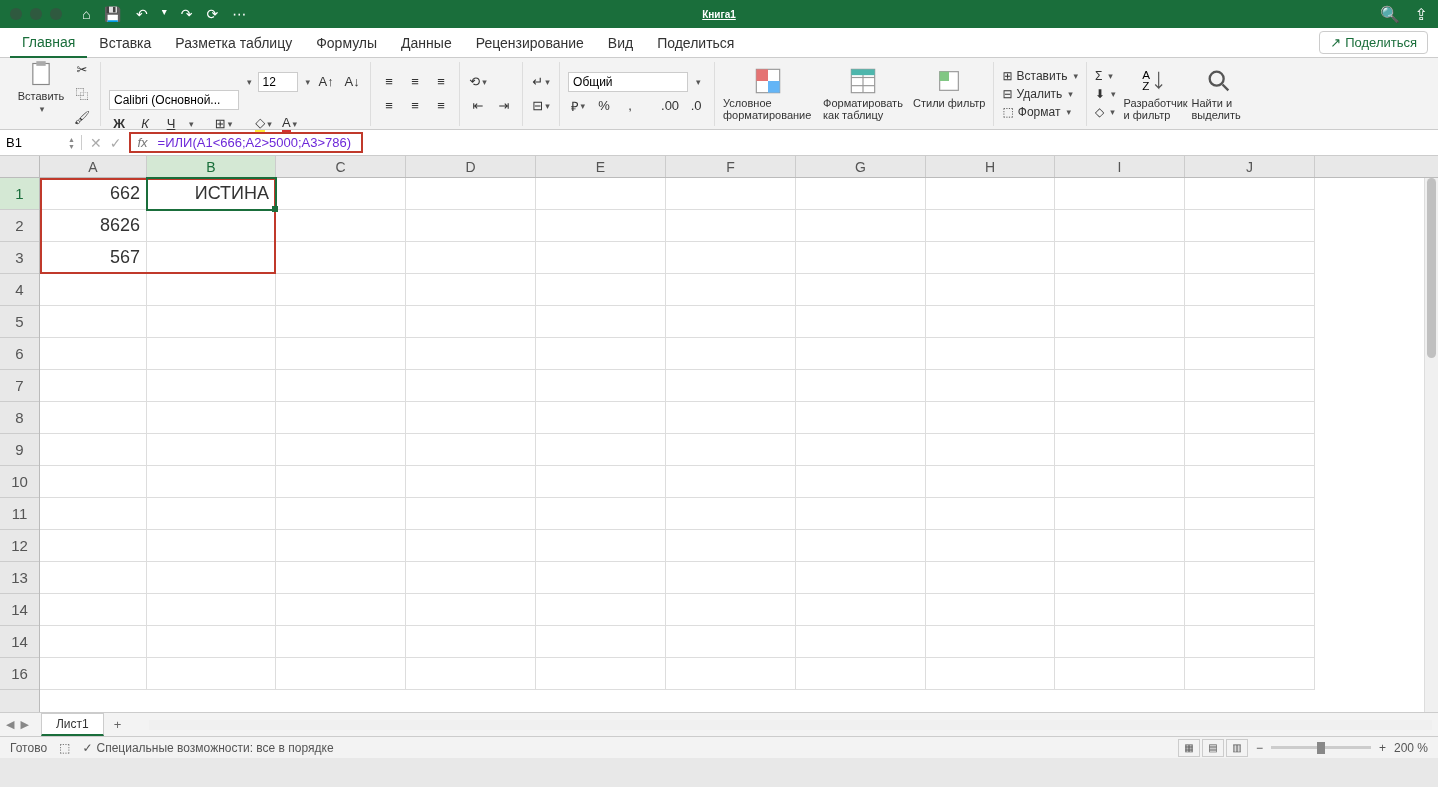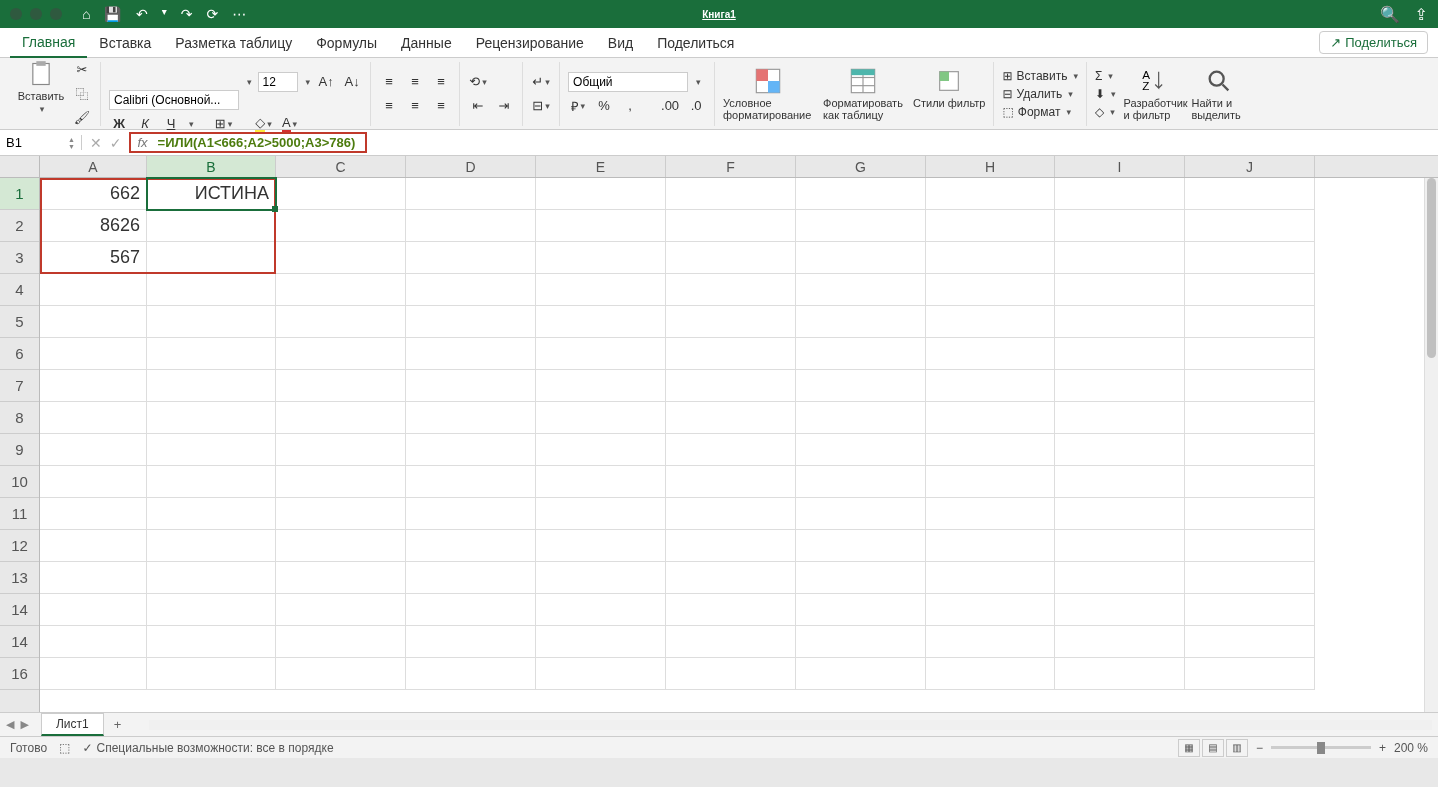--- a/index.html
+++ b/index.html
@@ -35,21 +35,21 @@
 .drop-arrow { font-size: 9px; margin-left: 2px; color: #555; }
 .item-row { display: flex; align-items: center; font-size: 12px; gap: 4px; padding: 1px 0; cursor: pointer; }
 
 
 .formula-bar { height: 26px; background: #fff; display: flex; align-items: center; border-bottom: 1px solid #ccc; }
 .name-box { width: 82px; border-right: 1px solid #ccc; padding: 0 6px; display: flex; align-items: center; }
 .name-box input { border: none; width: 50px; font-size: 13px; }
 .name-box .stepper { display: flex; flex-direction: column; font-size: 7px; line-height: 7px; margin-left: auto; color: #888; }
 .formula-controls { display: flex; gap: 8px; padding: 0 8px; color: #aaa; font-size: 14px; }
 .fx-box { border: 2px solid #c0392b; padding: 1px 10px 1px 6px; display: flex; align-items: center; gap: 10px; font-style: italic; color: #777; }
-.fx-box .formula-text { font-style: normal; color: #4d7c0f; font-size: 13px; font-weight: bold; }
+.fx-box .formula-text { font-style: normal; color: #6d28d9; font-size: 13px; }
 
 
 .grid-container { position: relative; height: 556px; background: #fff; overflow: hidden; }
 .col-headers { display: flex; height: 22px; background: #e8e8e8; border-bottom: 1px solid #bbb; }
 .corner { width: 40px; border-right: 1px solid #bbb; background: #e8e8e8; }
 .col-h { border-right: 1px solid #ccc; text-align: center; font-size: 14px; line-height: 22px; color: #555; }
 .col-h.sel { background: #d4e8d4; color: #1a6e3b; }
 .grid-body { display: flex; height: 534px; }
 .row-headers { width: 40px; background: #e8e8e8; border-right: 1px solid #bbb; }
 .row-h { height: 32px; text-align: center; font-size: 15px; line-height: 32px; border-bottom: 1px solid #ccc; color: #555; }

